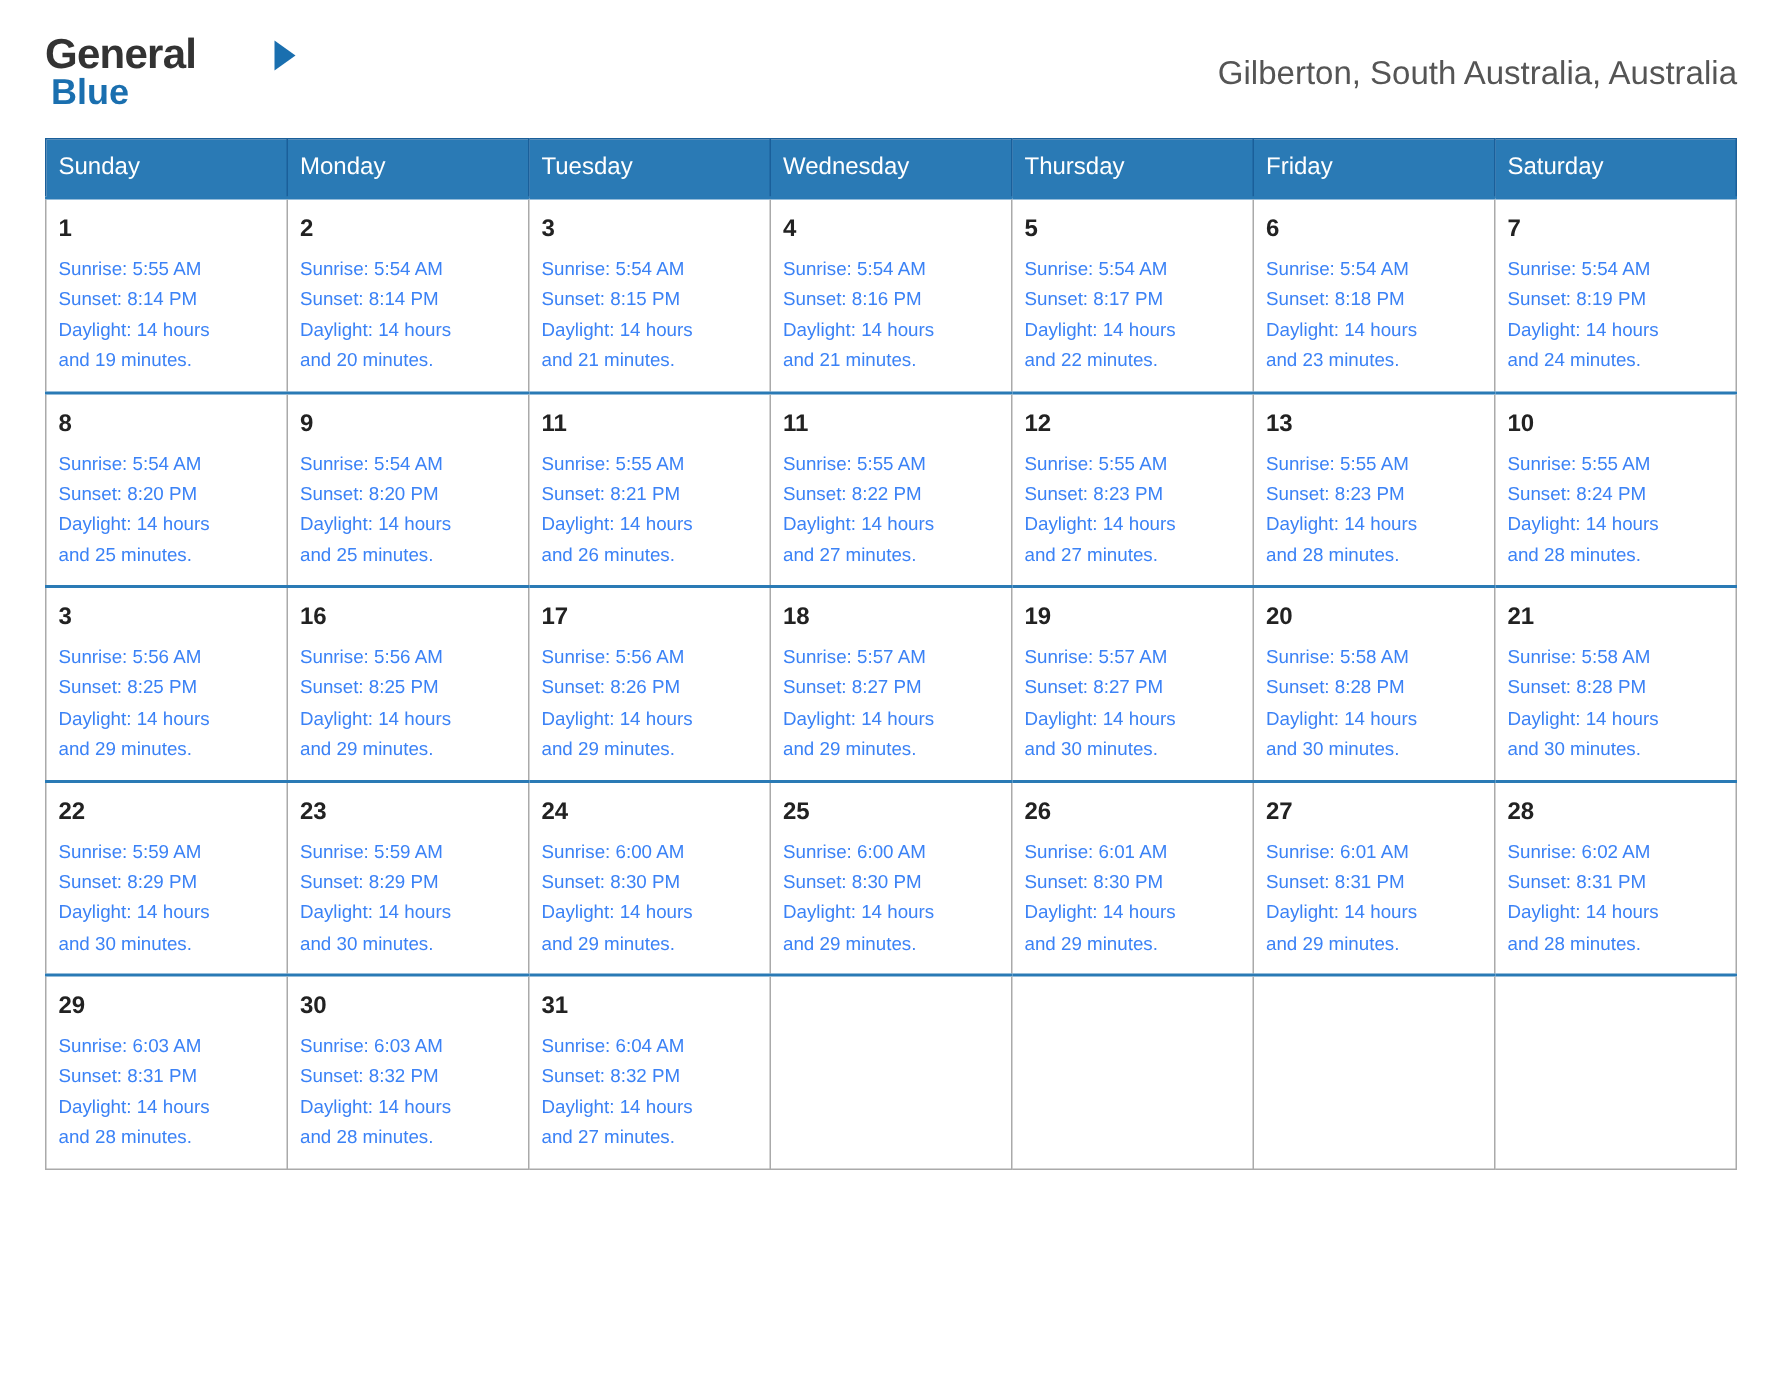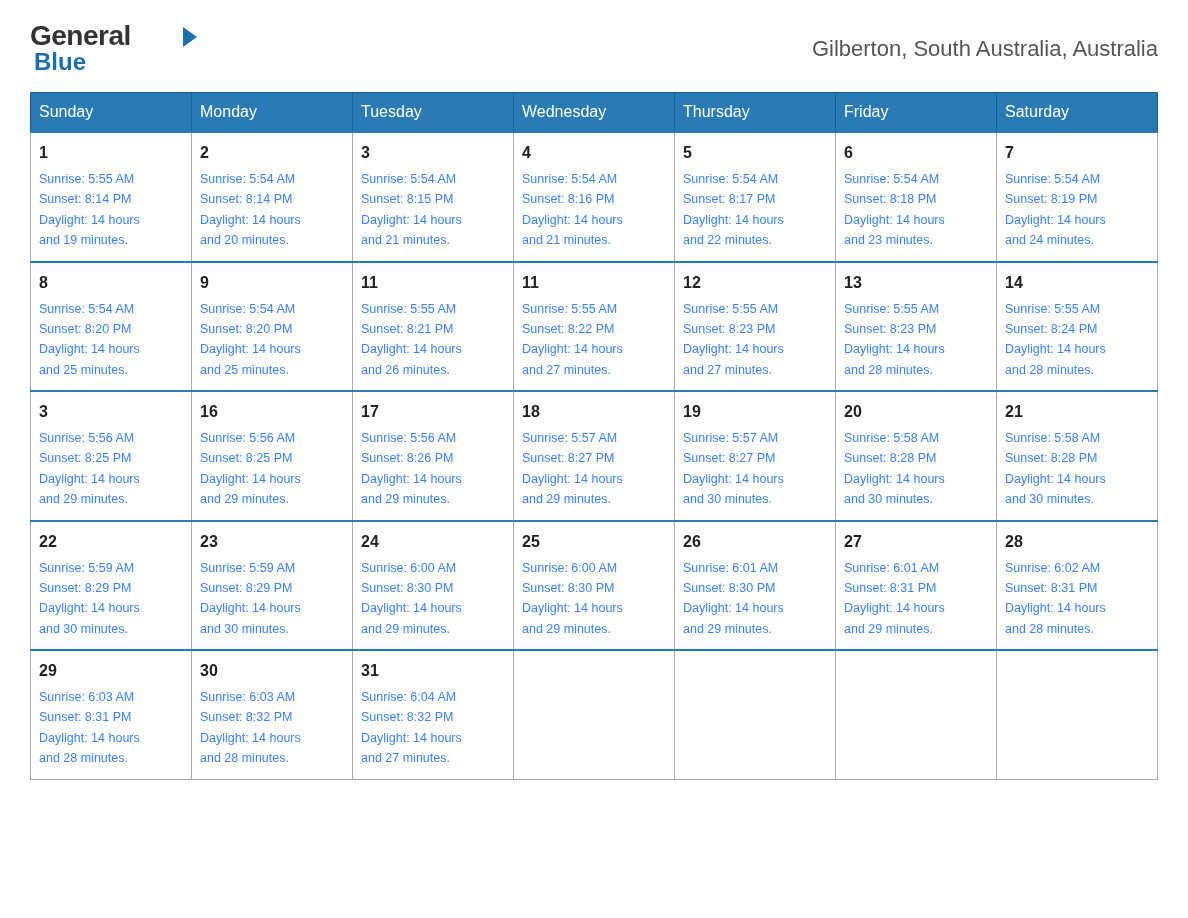--- a/index.html
+++ b/index.html
@@ -154,21 +154,21 @@
         <td><span class="day-number">9</span>
         <span class="day-info">Sunrise: 5:54 AM<br>Sunset: 8:20 PM<br>Daylight: 14 hours<br>and 25 minutes.</span></td>
         <td><span class="day-number">11</span>
         <span class="day-info">Sunrise: 5:55 AM<br>Sunset: 8:21 PM<br>Daylight: 14 hours<br>and 26 minutes.</span></td>
         <td><span class="day-number">11</span>
         <span class="day-info">Sunrise: 5:55 AM<br>Sunset: 8:22 PM<br>Daylight: 14 hours<br>and 27 minutes.</span></td>
         <td><span class="day-number">12</span>
         <span class="day-info">Sunrise: 5:55 AM<br>Sunset: 8:23 PM<br>Daylight: 14 hours<br>and 27 minutes.</span></td>
         <td><span class="day-number">13</span>
         <span class="day-info">Sunrise: 5:55 AM<br>Sunset: 8:23 PM<br>Daylight: 14 hours<br>and 28 minutes.</span></td>
-        <td><span class="day-number">14</span>
+        <td><span class="day-number">10</span>
         <span class="day-info">Sunrise: 5:55 AM<br>Sunset: 8:24 PM<br>Daylight: 14 hours<br>and 28 minutes.</span></td>
       </tr>
       <tr>
         <td><span class="day-number">3</span>
         <span class="day-info">Sunrise: 5:56 AM<br>Sunset: 8:25 PM<br>Daylight: 14 hours<br>and 29 minutes.</span></td>
         <td><span class="day-number">16</span>
         <span class="day-info">Sunrise: 5:56 AM<br>Sunset: 8:25 PM<br>Daylight: 14 hours<br>and 29 minutes.</span></td>
         <td><span class="day-number">17</span>
         <span class="day-info">Sunrise: 5:56 AM<br>Sunset: 8:26 PM<br>Daylight: 14 hours<br>and 29 minutes.</span></td>
         <td><span class="day-number">18</span>

